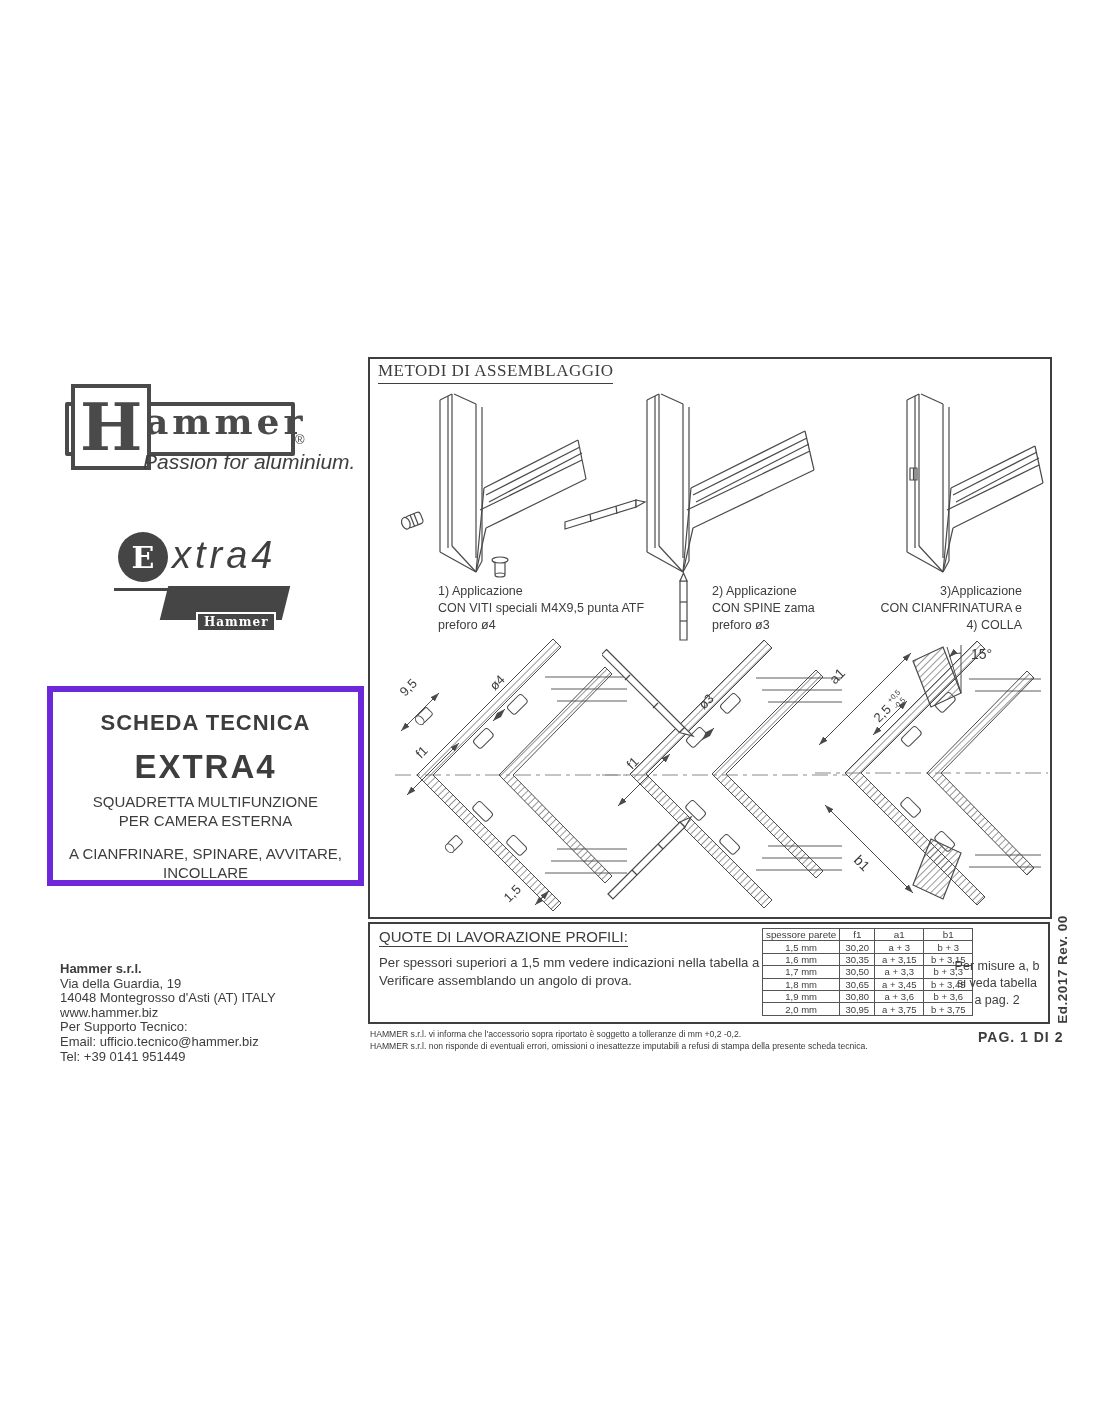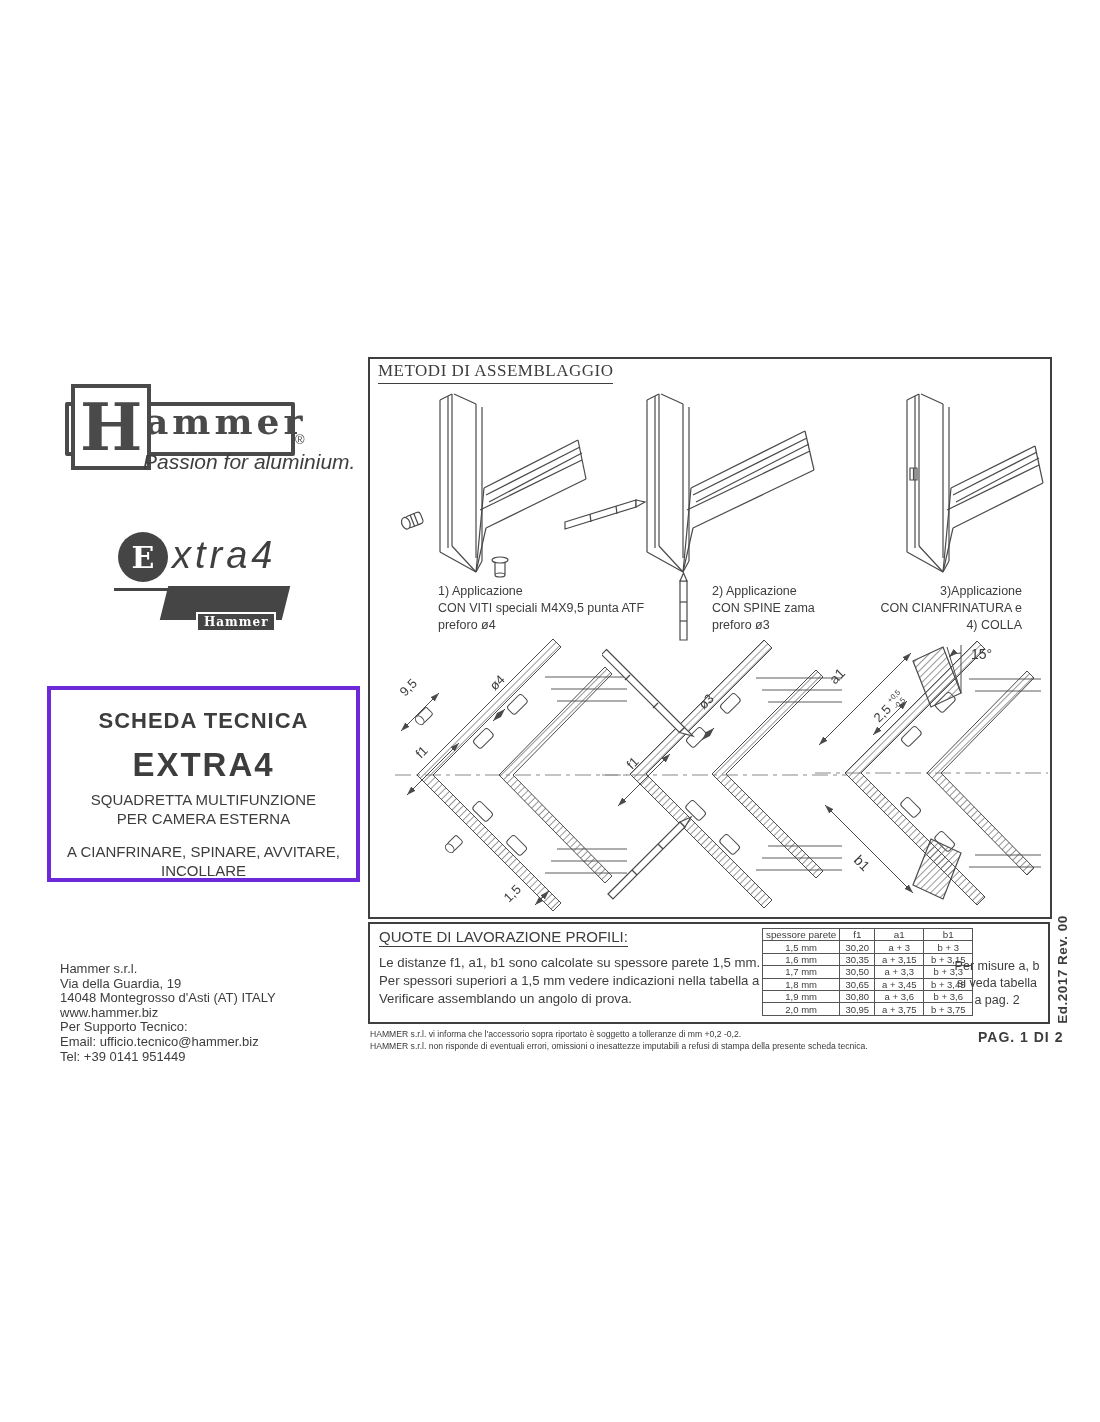--- a/index.html
+++ b/index.html
@@ -27,30 +27,30 @@
   .x4-rest{position:absolute;left:60px;top:8px;font-size:38px;font-style:italic;
            letter-spacing:4px;color:#3f3f3f;}
   .x4-line{position:absolute;left:2px;top:62px;width:58px;height:3px;background:#454545;}
   .x4-bar{position:absolute;left:52px;top:60px;width:122px;height:34px;background:#454545;
           transform:skewX(-14deg);}
   .x4-badge{position:absolute;left:84px;top:66px;border:2px solid #fff;background:#454545;
             color:#fff;font-family:"DejaVu Serif",serif;font-weight:bold;font-size:12px;
             padding:1px 6px;letter-spacing:1px;margin-top:20px;}
 
   
-  .scheda{left:47px;top:686px;width:305px;height:188px;border:4px solid #6d28d9;
+  .scheda{left:47px;top:686px;width:305px;height:188px;border:6px solid #6d28d9;
           text-align:center;background:#fff;}
   .scheda .t1{margin-top:18px;font-size:22px;font-weight:bold;letter-spacing:1px;}
   .scheda .t2{margin-top:12px;font-size:33px;font-weight:bold;letter-spacing:2px;}
   .scheda .t3{margin-top:6px;font-size:15px;line-height:19px;}
   .scheda .t4{margin-top:14px;font-size:15px;line-height:19px;}
 
   
   .company{left:60px;top:962px;font-size:13px;line-height:14.6px;}
-  .company .name{font-weight:normal;}
+  .company .name{font-weight:bold;}
 
   
   .metodi-box{left:368px;top:357px;width:680px;height:558px;border:2px solid #3f3f3f;background:#fff;}
   .metodi-title{left:378px;top:361px;font-size:17px;letter-spacing:0.5px;
                 border-bottom:1.5px solid #3f3f3f;padding-bottom:2px;font-family:Liberation Serif, serif;}
   .caption{font-size:12.5px;line-height:17px;}
   .cap1{left:392px;top:583px;margin-left:46px;}
   .cap2{left:712px;top:583px;}
   .cap3{left:858px;top:583px;width:164px;text-align:right;}
 
@@ -361,21 +361,20 @@
       <text font-size="13" x="0" y="0">2,5</text>
       <text font-size="7.5" x="22" y="-6">+0,5</text>
       <text font-size="7.5" x="22" y="3">-0,5</text>
     </g>
     <text font-size="14" transform="translate(38,228) rotate(45)">b1</text>
   </svg>
 
   <div class="abs quote-box"></div>
   <div class="abs quote-title">QUOTE DI LAVORAZIONE PROFILI:</div>
   <div class="abs quote-p">
-    <div>Le distanze f1, a1, b1 sono calcolate su spessore parete 1,5 mm.</div>
     <div>Per spessori superiori a 1,5 mm vedere indicazioni nella tabella a fianco.</div>
     <div>Verificare assemblando un angolo di prova.</div>
   </div>
 
   <table class="spec">
     <thead>
       <tr>
         <th class="col-sp">spessore parete</th>
         <th class="col-f1">f1</th>
         <th class="col-a1">a1</th>

